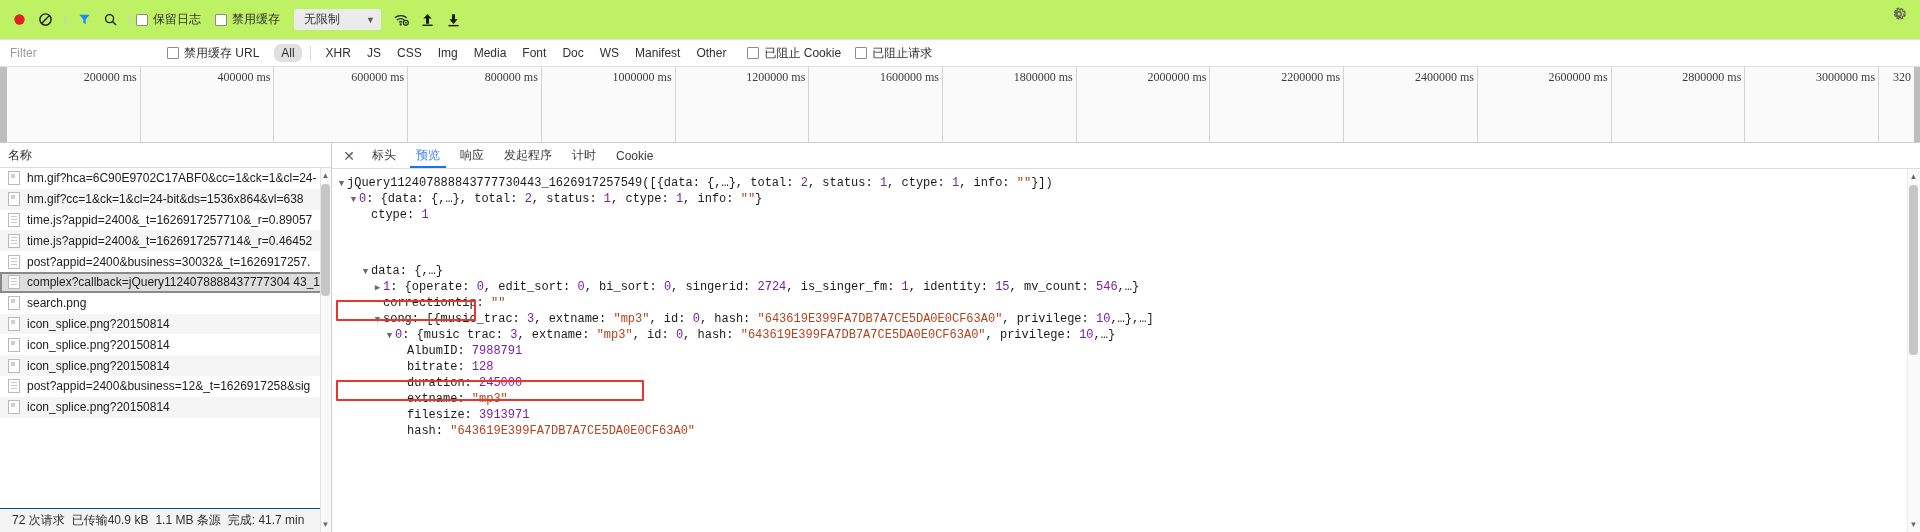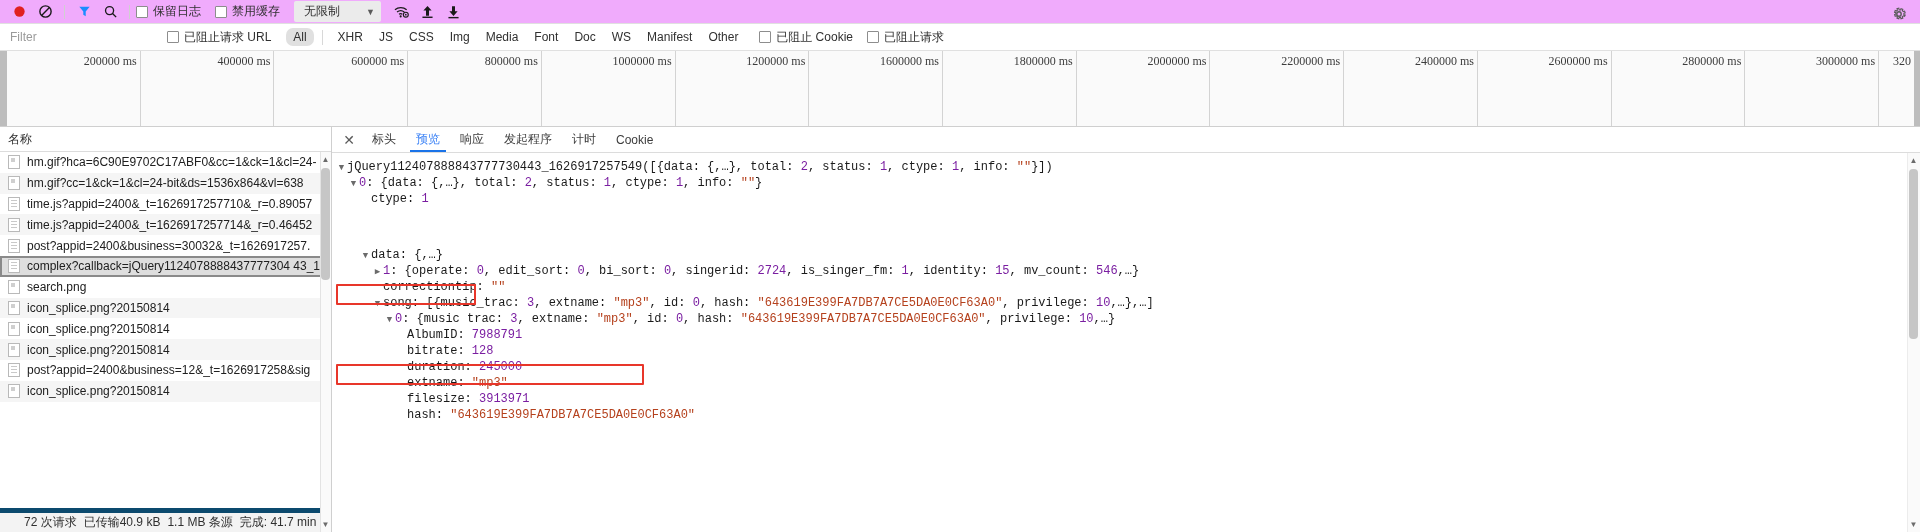--- a/index.html
+++ b/index.html
@@ -8,23 +8,23 @@
     width: 1920px; height: 532px;
     overflow: hidden;
     background: #ffffff;
     font-family: "Liberation Sans", sans-serif;
     -webkit-font-smoothing: antialiased;
   }
   #app { width: 1920px; height: 532px; position: relative; background:#fff; display:flex; flex-direction:column; }
 
   
   .toolbar {
-    height: 24px; min-height:24px;
+    height: 40px; min-height:24px;
     display: flex; align-items: center;
-    background: #f0abfc;
+    background: #bef264;
     border-bottom: 1px solid #e0e0e0;
     padding: 0 6px;
     position: relative;
   }
   .tb-icon {
     width: 26px; height: 22px;
     display: inline-flex; align-items: center; justify-content: center;
     cursor: pointer;
   }
   .sep-v { width:1px; height:14px; background:#d0d0d0; margin:0 6px; }
@@ -155,23 +155,23 @@
   .req-arrow-up, .req-arrow-down {
     position:absolute; right:1px; width:9px; height:13px;
     display:flex; align-items:center; justify-content:center;
     font-size:8px; color:#6b6b6b;
   }
   .req-arrow-up { top:1px; }
   .req-arrow-down { bottom:1px; }
 
   .statusbar {
     height: 24px; min-height:24px;
-    border-top: 5px solid #0c4a6e;
+    border-top: 1px solid #0c4a6e;
     display:flex; align-items:center; gap:7px;
-    padding-left: 24px;
+    padding-left: 12px;
     font-size: 12px; color:#303030;
     background:#f3f3f3;
     white-space:nowrap; overflow:hidden;
   }
 
   
   .detailpane { flex:1; display:flex; flex-direction:column; min-width:0; background:#fff; position:relative; }
   .detail-tabs {
     height: 26px; min-height:26px;
     display:flex; align-items:stretch;
@@ -309,21 +309,21 @@
       </svg>
     </span>
   </div>
 
   <div class="filterbar">
     <input class="filter-input" type="text" placeholder="Filter" style="">
     <span class="filter-spacer"></span>
 
     <label class="cb-wrap">
       <span class="cb"></span>
-      <span class="cb-label">已阻止请求 URL</span>
+      <span class="cb-label">禁用缓存 URL</span>
     </label>
 
     <span class="ftype active">All</span>
     <span class="fsep"></span>
     <span class="ftype">XHR</span>
     <span class="ftype">JS</span>
     <span class="ftype">CSS</span>
     <span class="ftype">Img</span>
     <span class="ftype">Media</span>
     <span class="ftype">Font</span>

